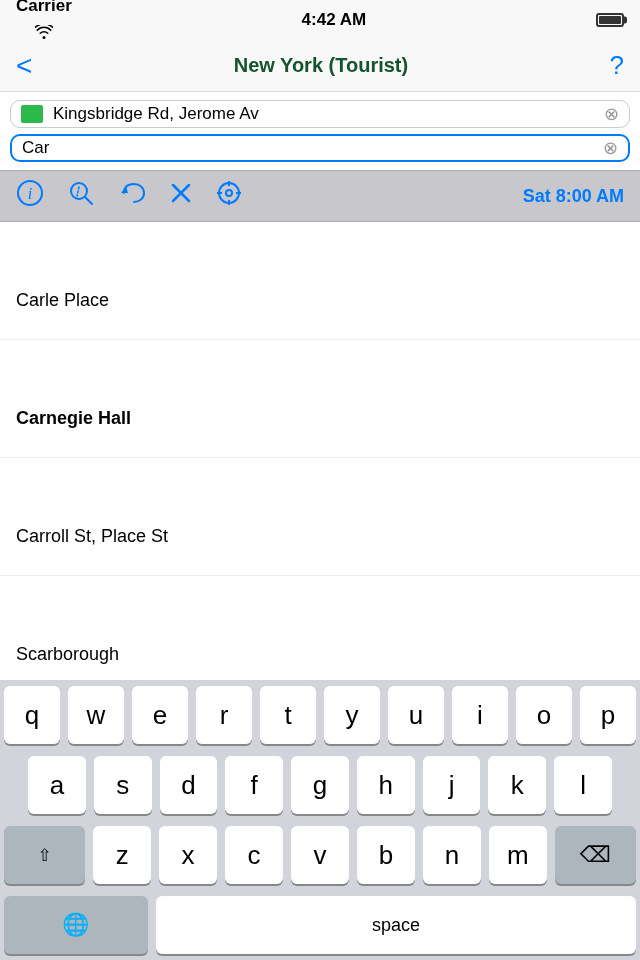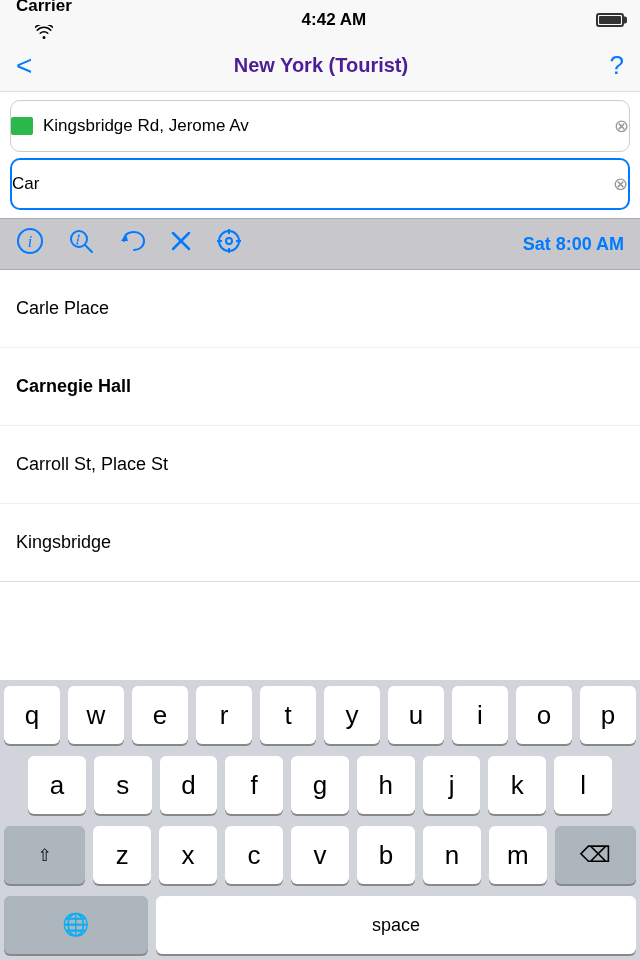--- a/index.html
+++ b/index.html
@@ -79,21 +79,21 @@
     .nav-back {
       color: #007AFF;
       font-size: 28px;
       font-weight: 300;
       cursor: pointer;
       line-height: 1;
     }
     .nav-title {
       font-size: 20px;
       font-weight: 700;
-      color: #4c1d95;
+      color: #14532d;
     }
     .nav-help {
       color: #007AFF;
       font-size: 26px;
       font-weight: 300;
       cursor: pointer;
     }
 
     
     #search-area {
@@ -101,23 +101,23 @@
       padding: 8px 10px;
       display: flex;
       flex-direction: column;
       gap: 6px;
     }
     .search-row {
       display: flex;
       align-items: center;
       border: 1px solid #ccc;
       border-radius: 10px;
-      padding: 6px 0;
-      background: #fff;
-      height: 52px;
+      padding: 6px 10px;
+      background: #fff;
+      height: 28px;
     }
     .search-row.active {
       border: 2px solid #007AFF;
     }
     .flag-icon {
       width: 22px;
       height: 18px;
       background: #2db84b;
       border-radius: 2px;
       margin-right: 10px;
@@ -166,20 +166,21 @@
     #suggestions {
       background: #fff;
       border-bottom: 1px solid #ddd;
     }
     .suggestion-item {
       padding: 28px 16px;
       font-size: 18px;
       color: #000;
       border-bottom: 1px solid #eee;
       cursor: pointer;
+      margin-top: 40px;
     }
     .suggestion-item:last-child {
       border-bottom: none;
     }
     .suggestion-item.bold-item {
       font-weight: 700;
     }
 
     
     #keyboard {
@@ -312,21 +313,21 @@
       <line x1="20" y1="13" x2="25" y2="13" stroke="#007AFF" stroke-width="2"></line>
     </svg>
   </span>
   <span class="toolbar-time">Sat 8:00 AM</span>
 </div>
 
 <div id="suggestions">
   <div class="suggestion-item">Carle Place</div>
   <div class="suggestion-item bold-item">Carnegie Hall</div>
   <div class="suggestion-item">Carroll St, Place St</div>
-  <div class="suggestion-item">Kingsbridge</div>
+  <div class="suggestion-item">Scarborough</div>
 </div>
 
 <div id="keyboard">
 
   <div class="key-row">
     <div class="key">q</div>
     <div class="key">w</div>
     <div class="key">e</div>
     <div class="key">r</div>
     <div class="key">t</div>

